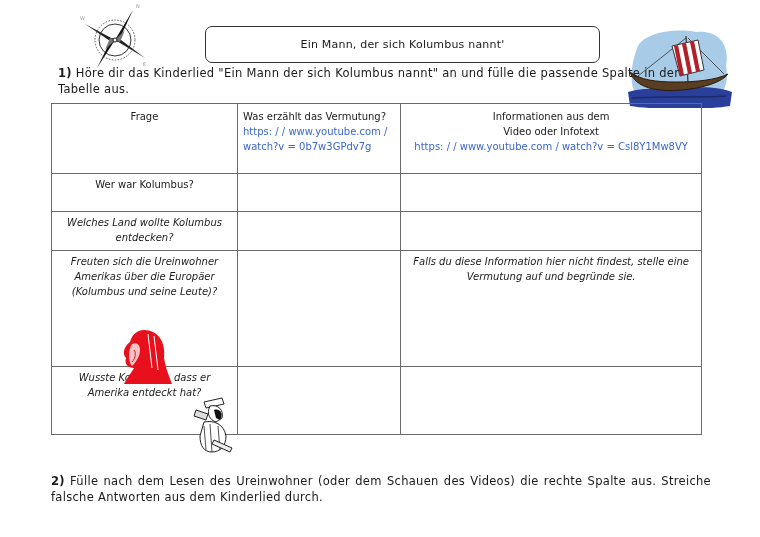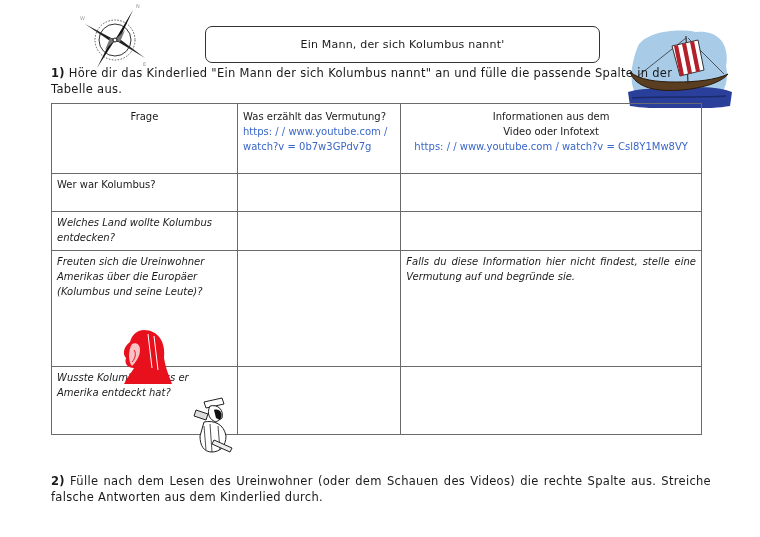--- a/index.html
+++ b/index.html
@@ -7,27 +7,27 @@
            font-family: "DejaVu Sans", sans-serif; color: #1a1a1a; }
     .abs { position: absolute; }
     #compass { left: 70px; top: 4px; width: 80px; height: 64px; }
     #ship { left: 626px; top: 26px; width: 106px; height: 82px; }
     #title-box { left: 205px; top: 26px; width: 395px; height: 37px;
       border: 1.5px solid #333; border-radius: 7px; box-sizing: border-box;
       display: flex; align-items: center; justify-content: center;
       font-size: 11px; letter-spacing: 0.2px; }
     .task { font-size: 11.5px; line-height: 16px; letter-spacing: 0.3px; }
     .task b { font-weight: bold; }
-    #task1 { left: 51px; top: 65px; width: 640px; }
+    #task1 { left: 58px; top: 65px; width: 640px; }
     #task2 { left: 51px; top: 473px; width: 660px; text-align: justify; }
     #worksheet-table { position: absolute; left: 51px; top: 103px;
       border-collapse: collapse; table-layout: fixed; width: 651px; padding-left: 28px; }
     #worksheet-table td, #worksheet-table th {
       border: 1px solid #6a6a6a; vertical-align: top; padding: 3px 5px;
-      font-size: 10px; line-height: 15px; font-weight: normal; }
+      font-size: 10px; line-height: 15px; font-weight: normal; text-align: center; }
     #worksheet-table th { text-align: center; padding-top: 5px; }
     .col-q { width: 180px; }
     .col-song { width: 158px; }
     .col-info { width: 291px; }
     .link { color: #3a66c9; }
     .th-left { text-align: left !important; }
     .italic { font-style: italic; }
     .cell-note { font-style: italic; text-align: justify; margin-left: 8px; }
     .pic-indian { left: 118px; top: 328px; width: 54px; height: 56px; }
     .pic-columbus { left: 190px; top: 396px; width: 44px; height: 60px; }

